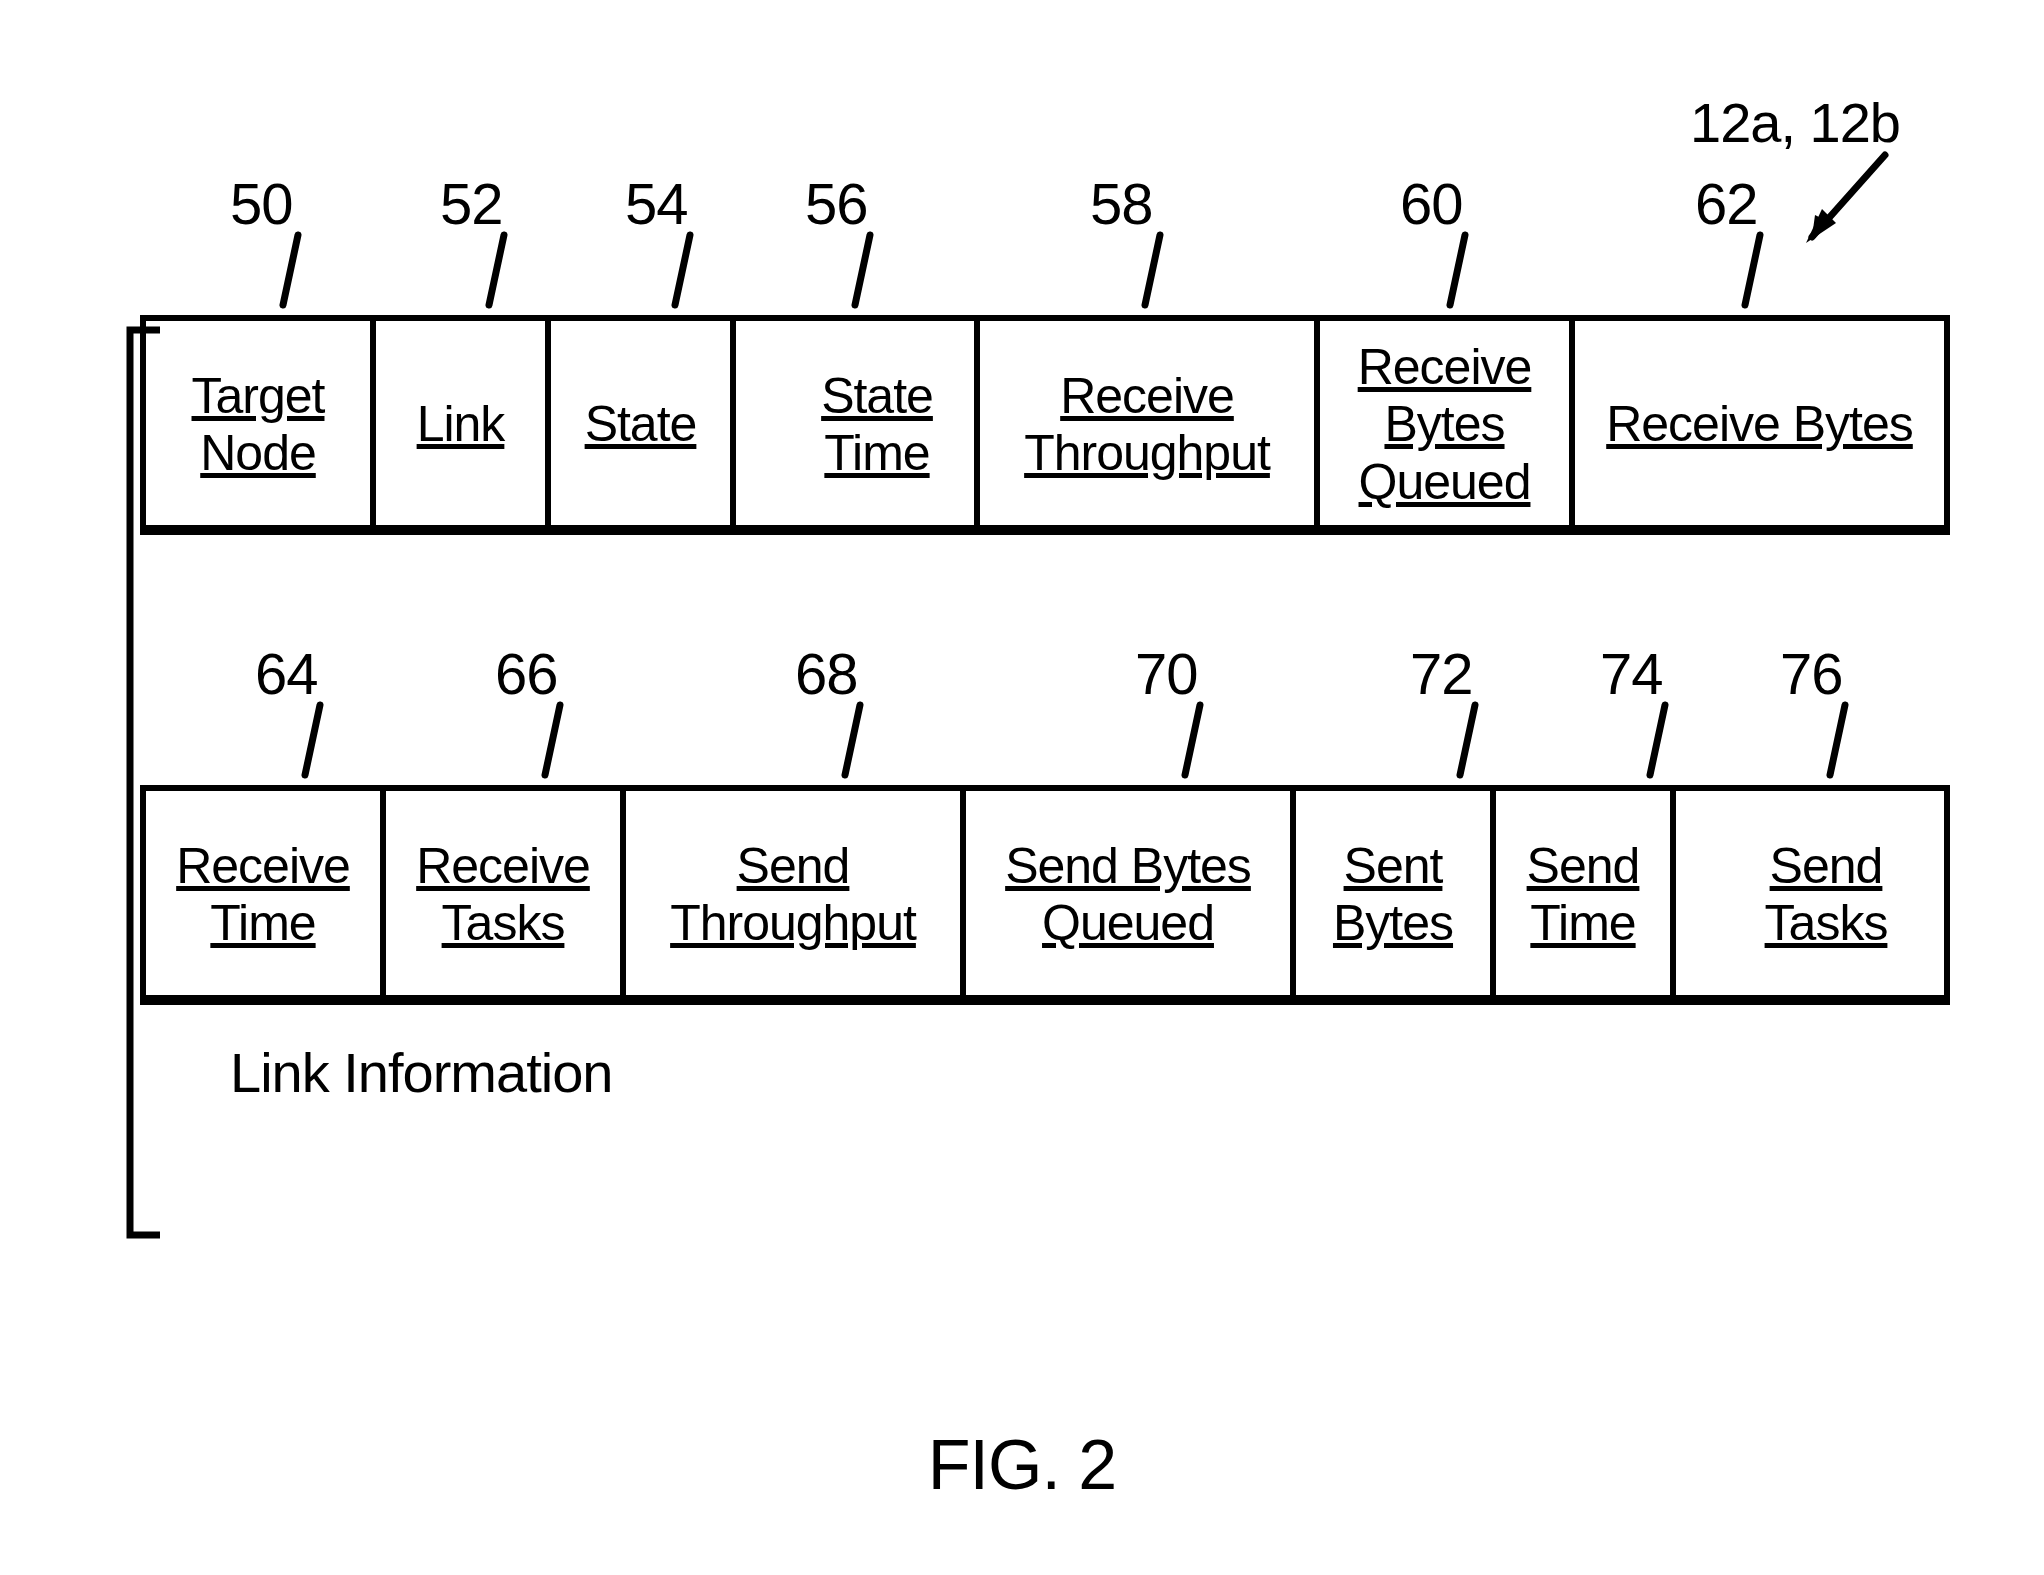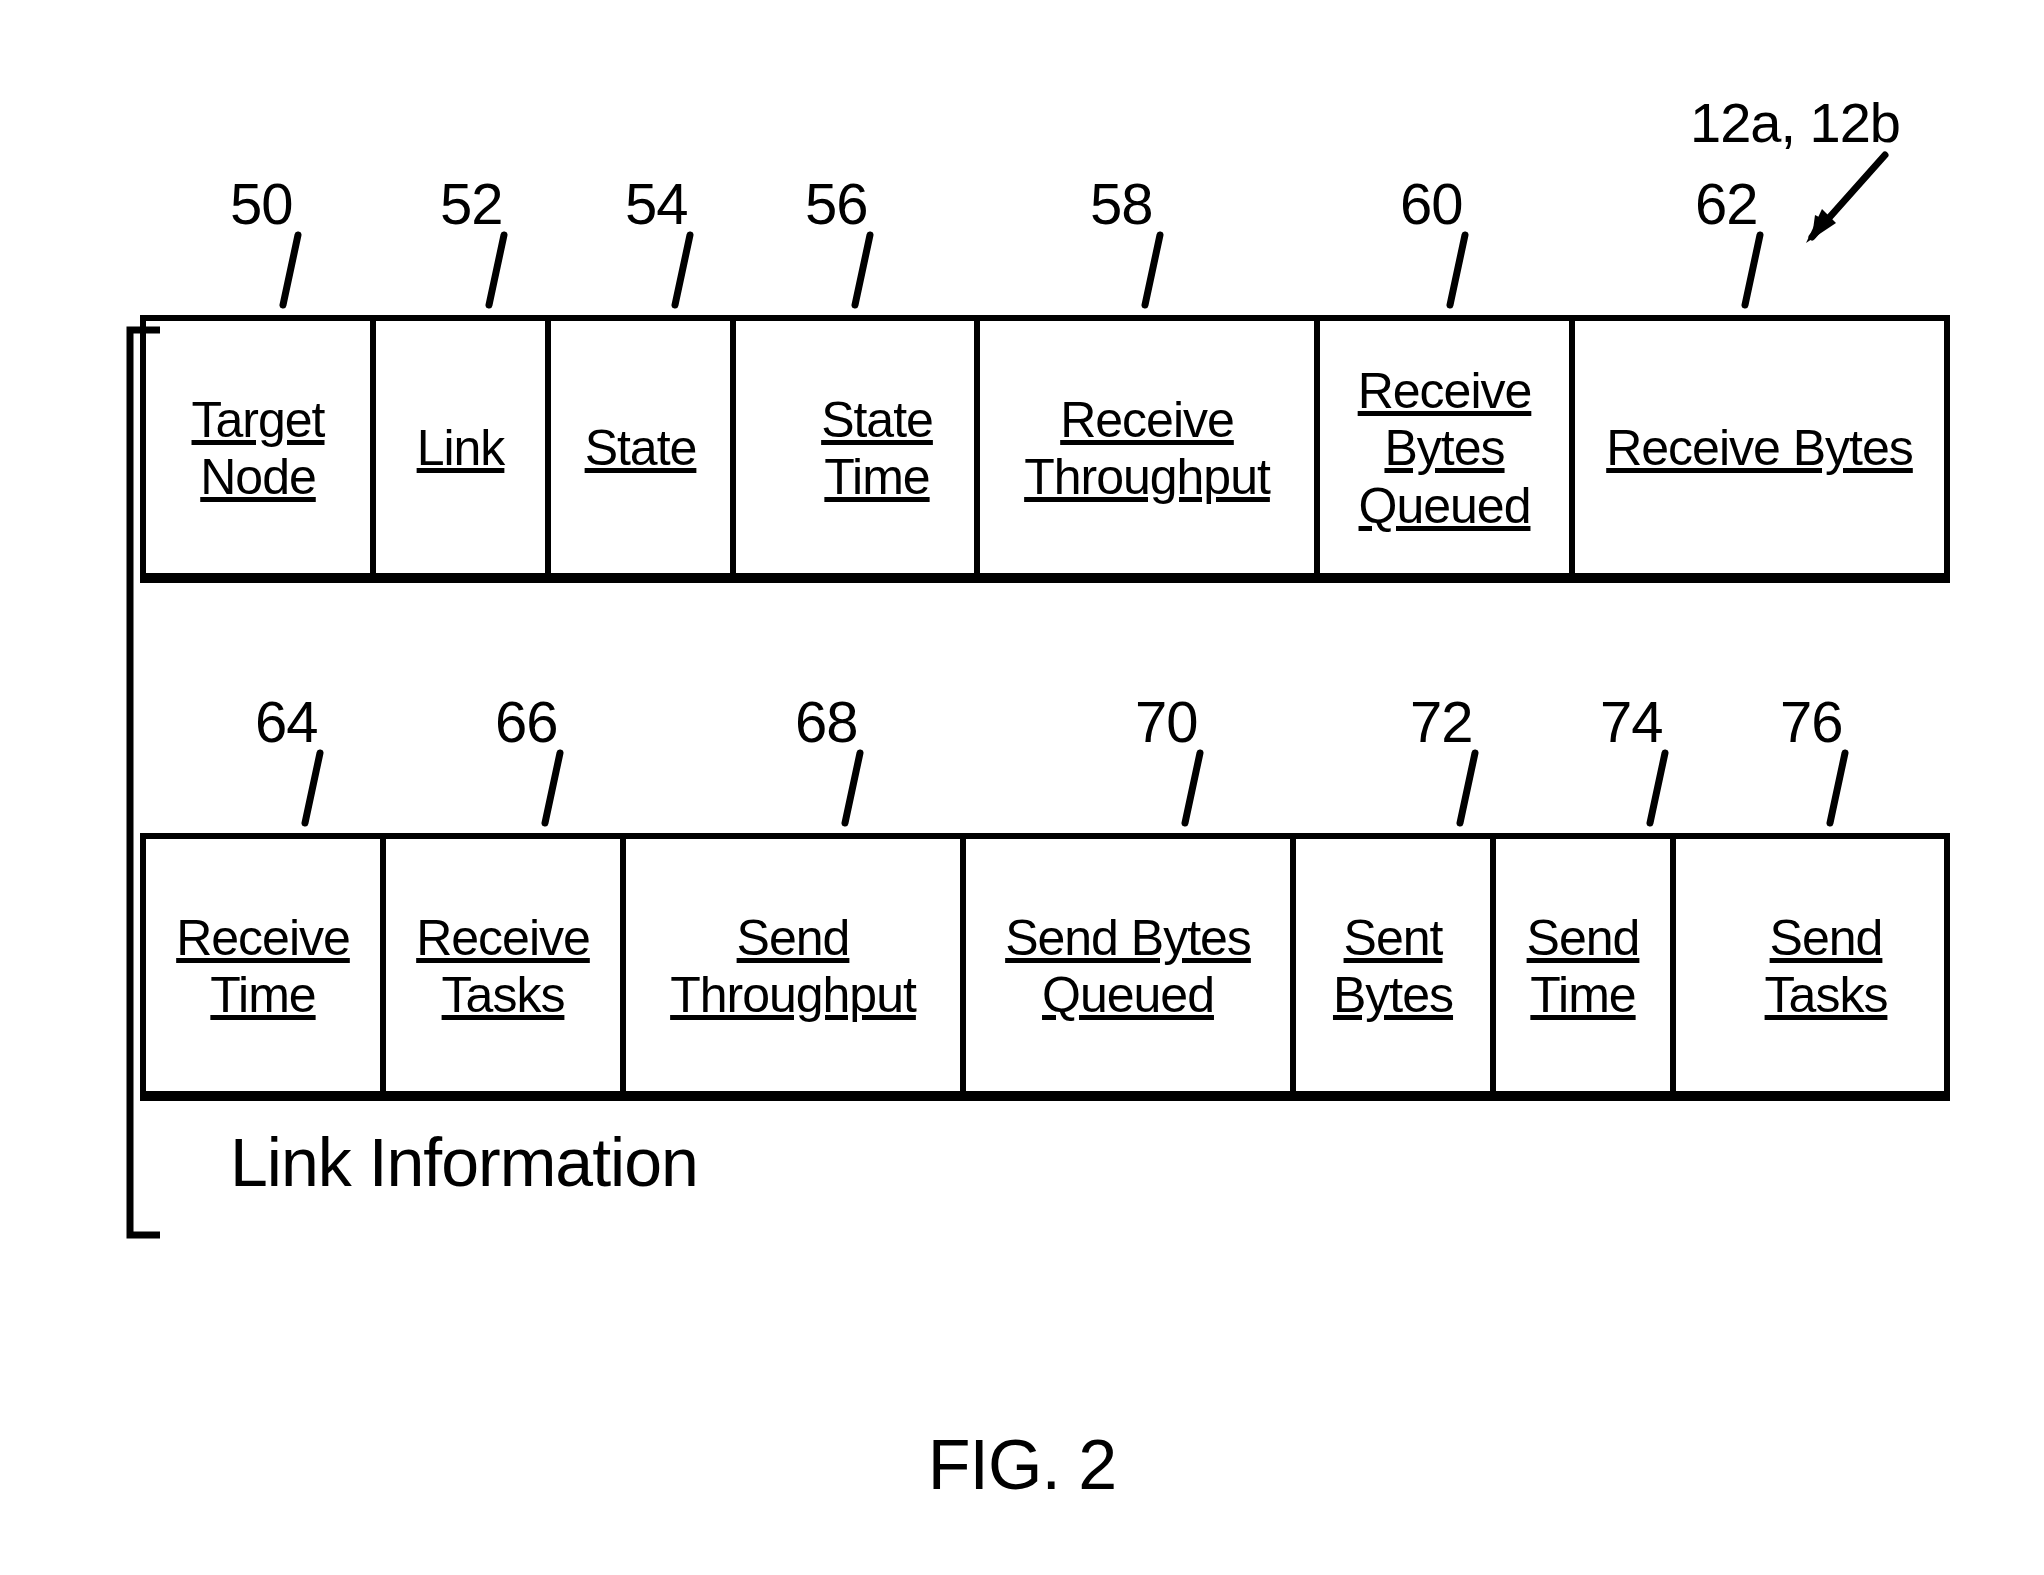--- a/index.html
+++ b/index.html
@@ -44,21 +44,21 @@
       text-decoration: underline;
     }
     
     .row-wrapper:last-of-type {
       margin-bottom: 0;
     }
     
     .field-row {
       display: flex;
       border: 6px solid #000;
-      height: 268px;
+      height: 220px;
       margin-left: 60px;
       margin-right: 10px;
       border-right-width: 6px;
       box-shadow: inset 0 -4px 0 0 #000;
     }
     
     .field-cell {
       border-right: 6px solid #000;
       display: flex;
       align-items: center;
@@ -91,21 +91,21 @@
     .bracket {
       position: absolute;
       left: 40px;
       top: 235px;
     }
     
     .caption-label {
       position: absolute;
       left: 150px;
       bottom: -100px;
-      font-size: 68px;
+      font-size: 56px;
       letter-spacing: -1px;
     }
     
     .figure-label {
       position: absolute;
       left: 50%;
       transform: translateX(-50%);
       bottom: 70px;
       font-size: 70px;
       font-weight: normal;

